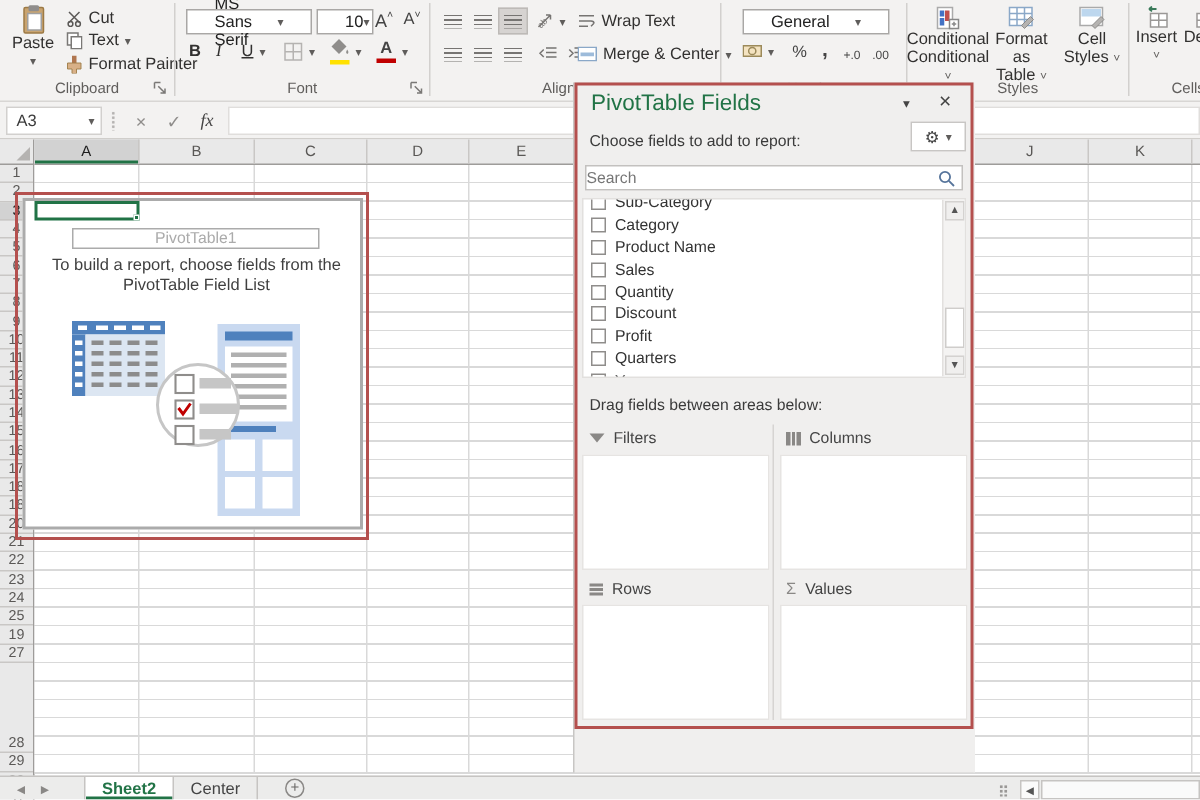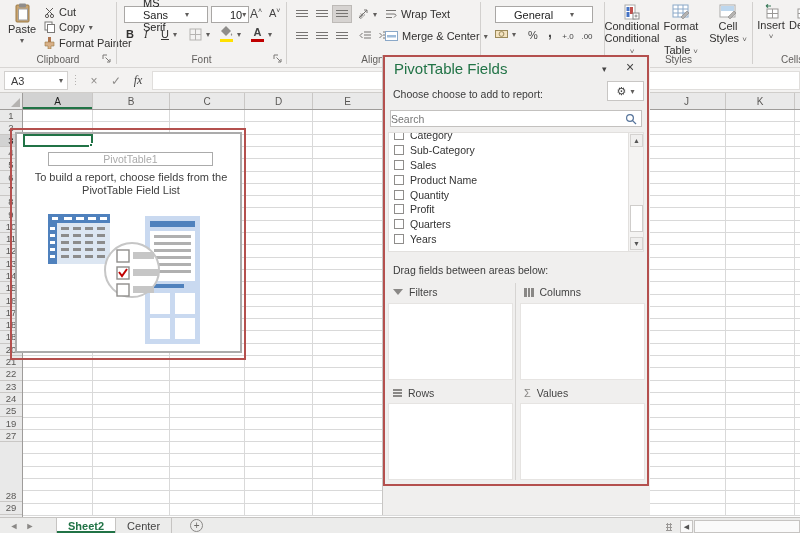--- a/index.html
+++ b/index.html
@@ -118,21 +118,21 @@
           <circle cx="3" cy="9" r="1.6" fill="none" stroke="#5a5856"></circle>
           <circle cx="8" cy="9" r="1.6" fill="none" stroke="#5a5856"></circle>
         </svg>
       <span>Cut</span>
     </div>
     <div class="abs rbtn" style="left:44px;top:21px">
       <svg width="11" height="12">
           <rect x="1" y="1" width="7" height="8" fill="#fff" stroke="#7a7876"></rect>
           <rect x="3.5" y="3.5" width="7" height="8" fill="#fff" stroke="#7a7876"></rect>
         </svg>
-      <span>Copy</span>
+      <span>Text</span>
       <span class="caret">▾</span>
     </div>
     <div class="abs rbtn" style="left:44px;top:37px">
       <svg width="11" height="12">
           <rect x="4" y="0" width="3" height="5" fill="#b0764f"></rect>
           <path d="M1 5 h9 v4 h-3 v3 h-3 v-3 h-3 z" fill="#d8b087" stroke="#9c7a45" stroke-width="0.6"></path>
         </svg>
       <span>Format Painter</span>
     </div>
     <div class="glabel">Clipboard</div>
@@ -483,53 +483,57 @@
 </svg>
 <div id="pt-red"></div>
 <div id="sel-cell">
     <span class="handle"></span>
   </div>
 
 <div id="pane">
   <div id="pane-title">PivotTable Fields</div>
   <div id="pane-caret">▾</div>
   <div id="pane-close">×</div>
-  <div id="pane-choose">Choose choose to add to report:</div>
+  <div id="pane-choose">Choose fields to add to report:</div>
   <div id="gearbtn">
     <span>⚙</span>
     <span class="caret">▾</span>
   </div>
   <div id="searchbox">
     <span class="ph">Search</span>
     <svg width="12" height="12" style="margin-right:4px">
         <circle cx="5" cy="5" r="3.4" fill="none" stroke="#56749b" stroke-width="1.2"></circle>
         <path d="M7.6 7.6 L11 11" stroke="#56749b" stroke-width="1.2"></path>
       </svg>
   </div>
   <div id="fieldlistwrap">
     <div id="fieldlist">
         <div class="fielditem">
           <span class="cbx"></span>
+          <span>Sub-Category</span>
+        </div>
+        <div class="fielditem">
+          <span class="cbx"></span>
           <span>Category</span>
         </div>
         <div class="fielditem">
           <span class="cbx"></span>
-          <span>Sub-Category</span>
+          <span>Product Name</span>
         </div>
         <div class="fielditem">
           <span class="cbx"></span>
           <span>Sales</span>
         </div>
         <div class="fielditem">
           <span class="cbx"></span>
-          <span>Product Name</span>
-        </div>
-        <div class="fielditem">
-          <span class="cbx"></span>
           <span>Quantity</span>
+        </div>
+        <div class="fielditem">
+          <span class="cbx"></span>
+          <span>Discount</span>
         </div>
         <div class="fielditem">
           <span class="cbx"></span>
           <span>Profit</span>
         </div>
         <div class="fielditem">
           <span class="cbx"></span>
           <span>Quarters</span>
         </div>
         <div class="fielditem">

